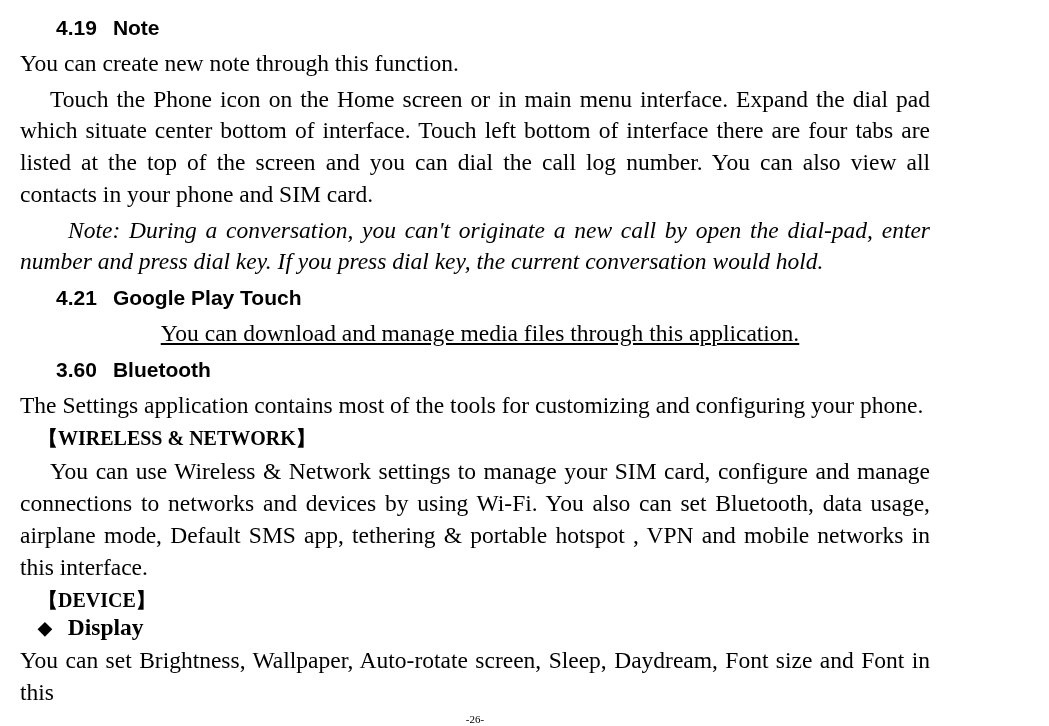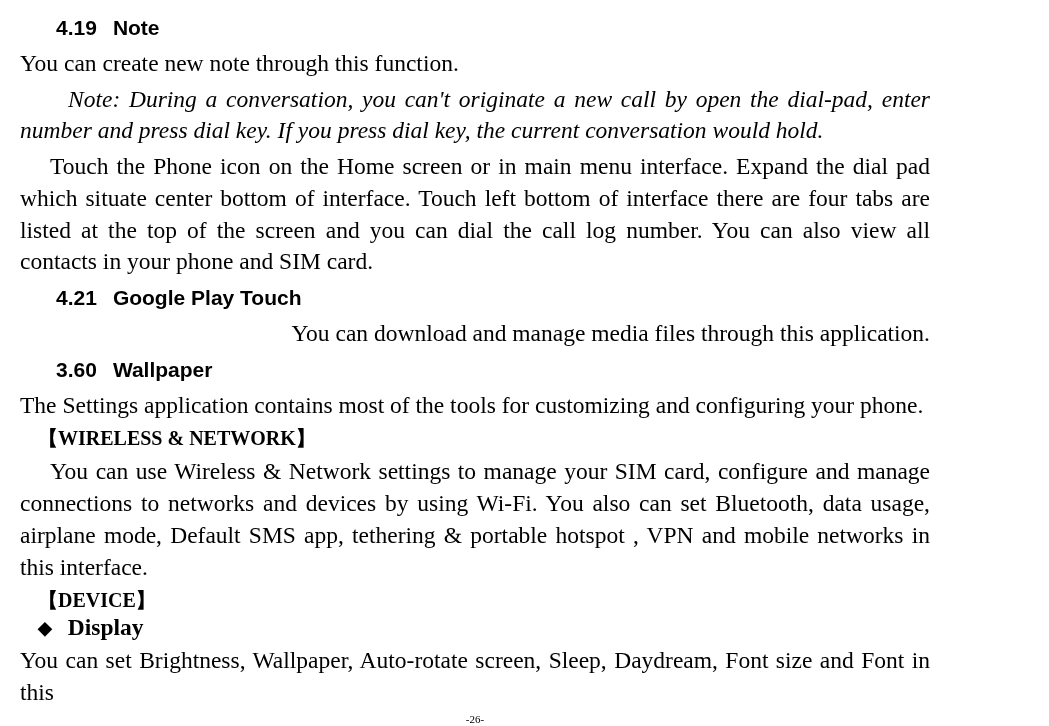--- a/index.html
+++ b/index.html
@@ -64,30 +64,30 @@
 </head>
 <body>
 
 <div class="page">
 
   <div class="section-heading">
     <span class="num">4.19</span><span>Note</span>
   </div>
   <div class="body-text">You can create new note through this function.</div>
 
+  <div class="body-text first-indent">Touch the Phone icon on the Home screen or in main menu interface. Expand the dial pad which situate center bottom of interface. Touch left bottom of interface there are four tabs are listed at the top of the screen and you can dial the call log number. You can also view all contacts in your phone and SIM card.</div>
   <div class="body-text note">Note: During a conversation, you can't originate a new call by open the dial-pad, enter number and press dial key. If you press dial key, the current conversation would hold.</div>
-  <div class="body-text first-indent">Touch the Phone icon on the Home screen or in main menu interface. Expand the dial pad which situate center bottom of interface. Touch left bottom of interface there are four tabs are listed at the top of the screen and you can dial the call log number. You can also view all contacts in your phone and SIM card.</div>
 
   <div class="section-heading">
     <span class="num">4.21</span><span>Google Play Touch</span>
   </div>
-  <div class="body-text small-indent" style="text-align:right;">You can download and manage media files through this application.</div>
+  <div class="body-text small-indent" style="text-align:center;text-decoration:underline;">You can download and manage media files through this application.</div>
 
   <div class="section-heading">
-    <span class="num">3.60</span><span>Wallpaper</span>
+    <span class="num">3.60</span><span>Bluetooth</span>
   </div>
   <div class="body-text" style="text-align:left;">The Settings application contains most of the tools for customizing and configuring your phone.</div>
   <div class="subhead">【WIRELESS &amp; NETWORK】</div>
   <div class="body-text indent-block">You can use Wireless &amp; Network settings to manage your SIM card, configure and manage connections to networks and devices by using Wi-Fi. You also can set Bluetooth, data usage, airplane mode, Default SMS app, tethering &amp; portable hotspot , VPN and mobile networks in this interface.</div>
   <div class="subhead">【DEVICE】</div>
   <div class="bullet-row">
     <span class="diamond">◆</span>
     <span>Display</span>
   </div>
   <div class="body-text">You can set Brightness, Wallpaper, Auto-rotate screen, Sleep, Daydream, Font size and Font in this</div>

